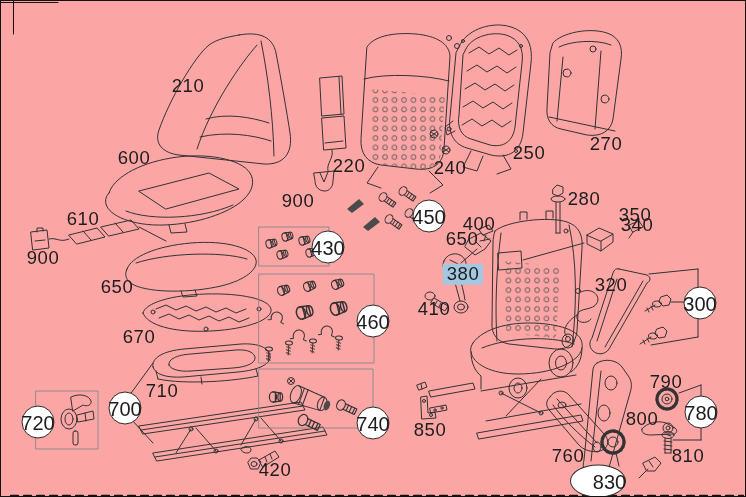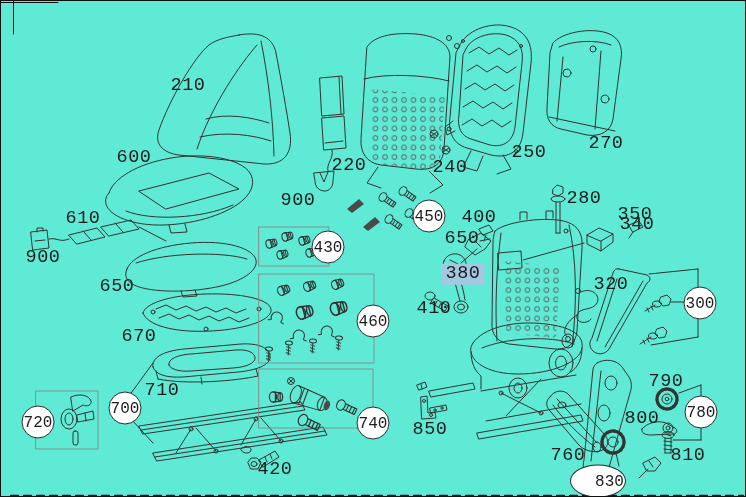--- a/index.html
+++ b/index.html
@@ -1,31 +1,31 @@
 <!DOCTYPE html>
 <html><head>
 <meta charset="utf-8">
 <style>
   html,body { margin:0; padding:0; background:#e8e8e8; }
   .stage {
     position:relative; width:746px; height:497px; box-sizing:border-box;
-    background:#5eead4; border:1px solid #111; overflow:hidden;
-    font-family:Liberation Mono, monospace;
+    background:#fca5a5; border:1px solid #111; overflow:hidden;
+    font-family:Liberation Sans, sans-serif;
   }
   .art { position:absolute; left:0; top:0; }
   .labels-layer { position:absolute; left:0; top:0; width:100%; height:100%; }
   .lbl {
     position:absolute; transform:translate(-50%,-50%);
     font-size:18.5px; line-height:1; color:#1d1d1d; white-space:nowrap;
     letter-spacing:0.5px; cursor:pointer;
   }
   .lbl.circled {
     width:31px; height:31px; border:1.4px solid #2c2c2c; border-radius:50%;
     display:flex; align-items:center; justify-content:center;
-    background:#ffffff; font-size:16px; letter-spacing:0;
+    background:#ffffff; font-size:20px; letter-spacing:0;
   }
   .lbl.highlighted { background:#a4c8df; padding:1px 4px;margin-left:28px; }
 </style>
 </head>
 <body>
 
 <div class="stage">
 
 <svg class="art" width="746" height="497" viewBox="0 0 746 497">
   <defs>
@@ -379,21 +379,21 @@
       <div class="lbl plain" style="left: 528px; top: 152px;">250</div>
       <div class="lbl plain" style="left: 605px; top: 143px;">270</div>
       <div class="lbl plain" style="left: 583px; top: 198px;">280</div>
       <div class="lbl plain" style="left: 636px; top: 224px;">340</div>
       <div class="lbl plain" style="left: 634px; top: 214px;">350</div>
       <div class="lbl plain" style="left: 610px; top: 284px;">320</div>
       <div class="lbl circled" style="left: 699px; top: 302px;">300</div>
       <div class="lbl circled" style="left: 428px; top: 215px;">450</div>
       <div class="lbl circled" style="left: 327px; top: 246px;">430</div>
       <div class="lbl circled" style="left: 372px; top: 320px;">460</div>
-      <div class="lbl plain" style="left: 478px; top: 217px;">400</div>
+      <div class="lbl plain" style="left: 478px; top: 223px;">400</div>
       <div class="lbl plain" style="left: 461px; top: 238px;">650</div>
       <div class="lbl highlighted" style="left: 434px; top: 273px; background: rgb(164, 200, 223);">380</div>
       <div class="lbl plain" style="left: 433px; top: 308px;">410</div>
       <div class="lbl circled" style="left: 372px; top: 422px;">740</div>
       <div class="lbl plain" style="left: 429px; top: 429px;">850</div>
       <div class="lbl plain" style="left: 567px; top: 455px;">760</div>
       <div class="lbl plain" style="left: 665px; top: 381px;">790</div>
       <div class="lbl plain" style="left: 641px; top: 418px;">800</div>
       <div class="lbl plain" style="left: 687px; top: 455px;">810</div>
       <div class="lbl circled" style="left: 700px; top: 411px;">780</div>

